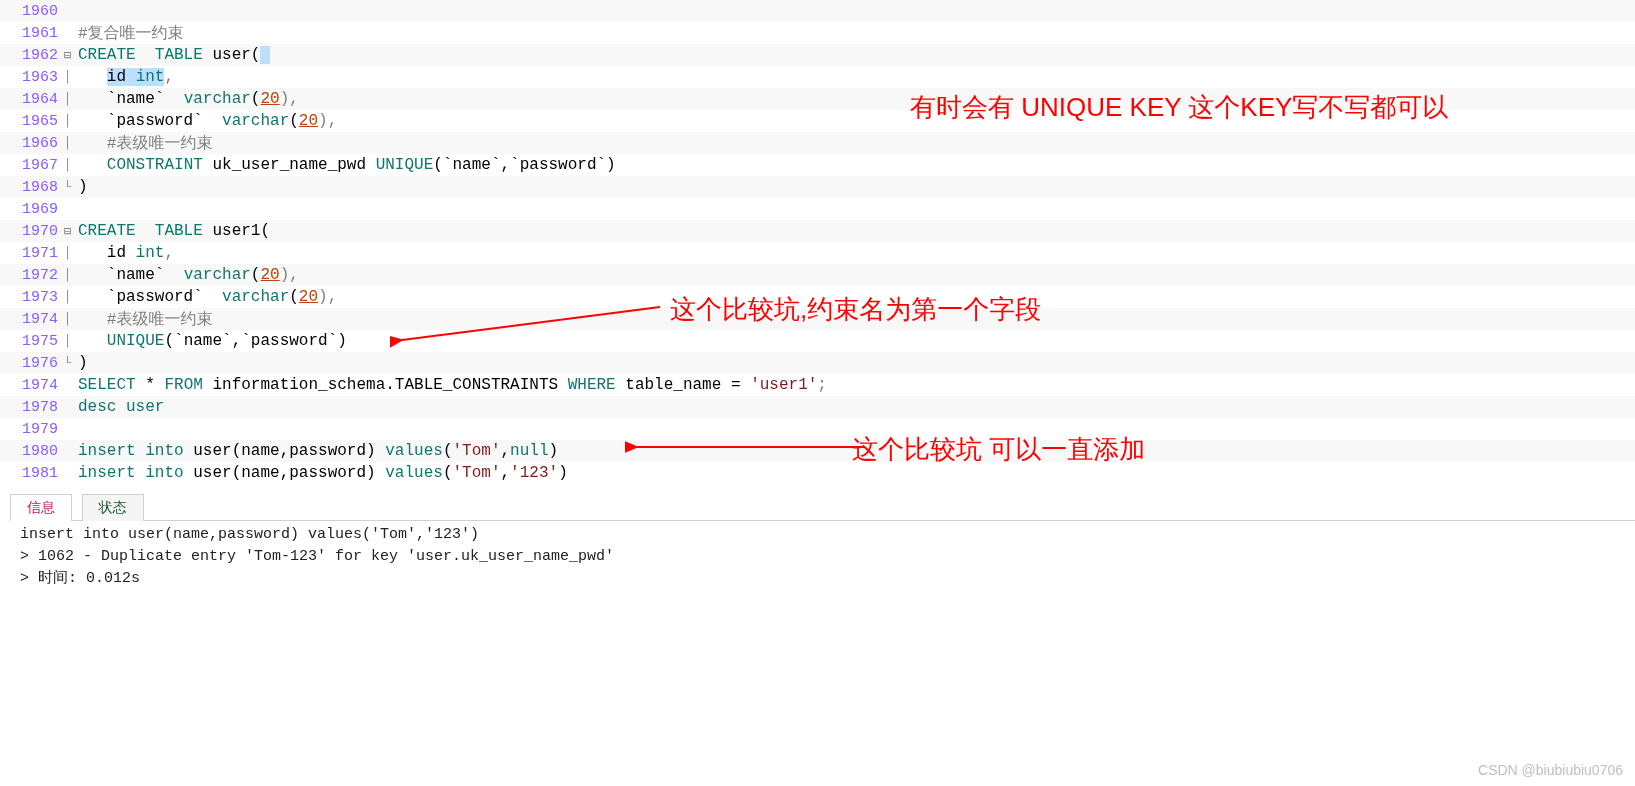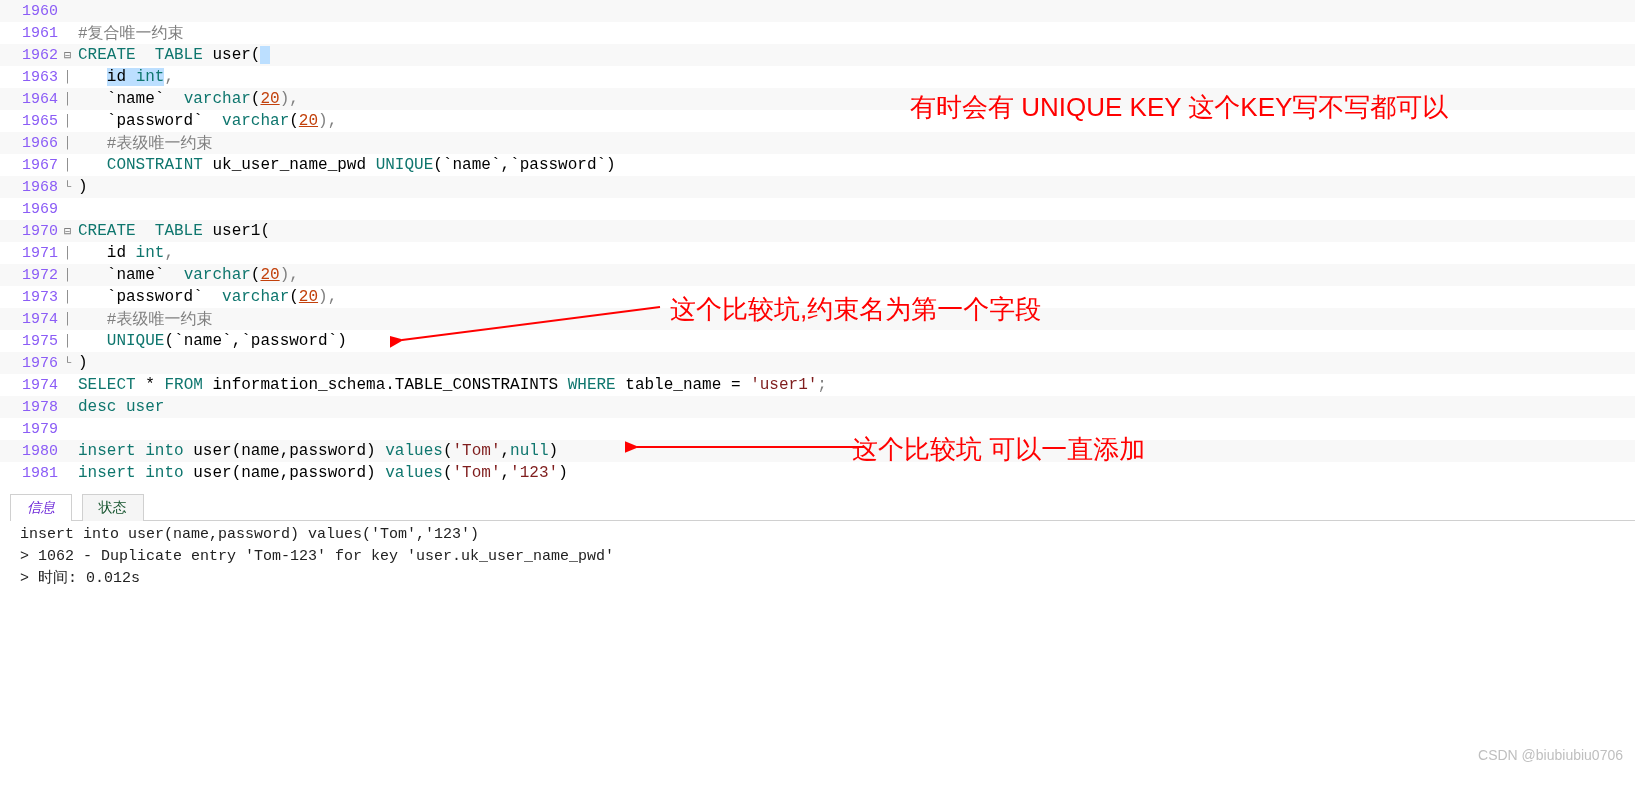--- a/index.html
+++ b/index.html
@@ -85,39 +85,38 @@
     border: 1px solid #d0d0d0;
     border-bottom: none;
     background: #f5f5f5;
     color: #14532d;
     position: relative;
     top: 1px;
     cursor: pointer;
   }
   .tab.active {
     background: #fff;
-    color: #6d28d9;
+    color: #be185d;
     font-weight: 500;
-    font-style: italic;
   }
   .output {
     position: absolute;
     top: 524px;
     left: 20px;
     right: 10px;
     font-family: "Consolas", "Courier New", monospace;
     font-size: 15px;
     color: #222;
     line-height: 22px;
     white-space: pre;
   }
   .watermark {
     position: absolute;
     right: 12px;
-    bottom: 23px;
+    bottom: 8px;
     color: #bfbfbf;
     font-family: "Microsoft YaHei", sans-serif;
     font-size: 14px;
   }
   .left-scrollmark {
     position:absolute;
     left:0; top:0;
     width:8px; height:330px;
     background:#e8e8e8;
   }

